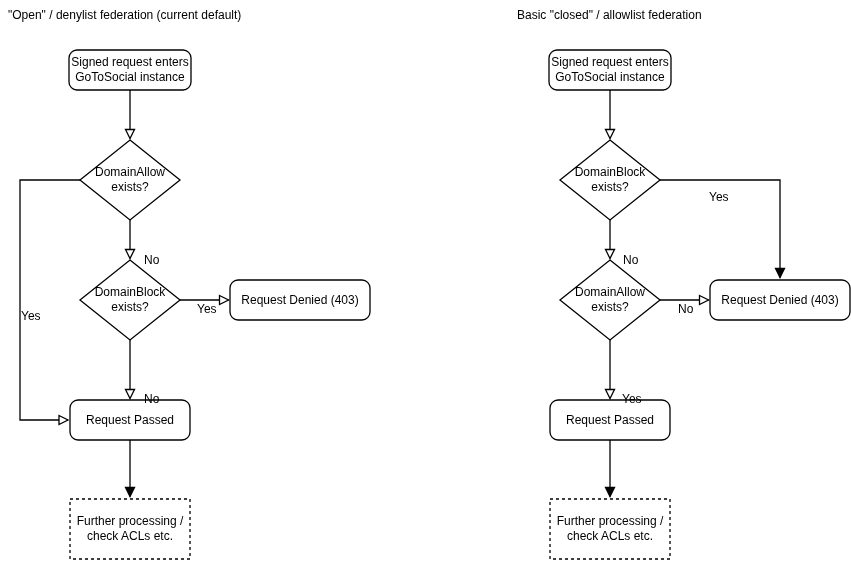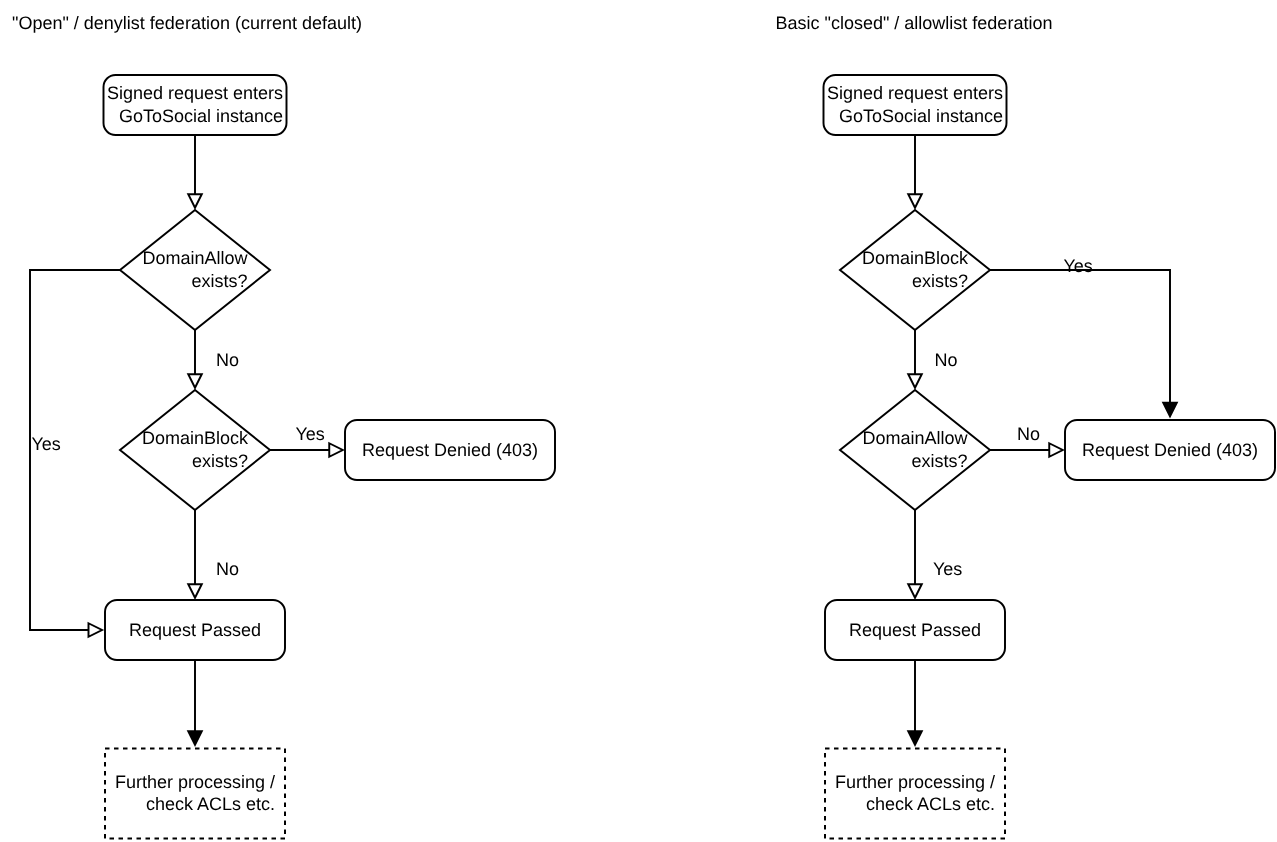--- a/index.html
+++ b/index.html
@@ -14,25 +14,25 @@
     overflow: hidden;
   }
   #shapes { position: absolute; left: 0; top: 0; }
   .node-shape { fill: #ffffff; stroke: #000000; stroke-width: 1.3; }
   .edge { fill: none; stroke: #000000; stroke-width: 1.3; }
   .node-text {
     position: absolute;
     display: flex;
     align-items: center;
     justify-content: center;
-    text-align: right;
+    text-align: center;
     white-space: pre-line;
     line-height: 15px;
   }
-  .edge-label { position: absolute; line-height: 14px; white-space: nowrap; }
+  .edge-label { position: absolute; line-height: 14px; white-space: nowrap; margin-top: 20px; }
   .chart-title { position: absolute; line-height: 14px; white-space: nowrap; }
 </style>
 </head>
 <body>
 
 <div id="canvas">
 
   <svg id="shapes" width="851" height="561" viewBox="0 0 851 561" xmlns="http://www.w3.org/2000/svg">
     <defs>
       <marker id="arrowOpen" viewBox="0 0 14 14" refX="11" refY="7" markerWidth="14" markerHeight="14" markerUnits="userSpaceOnUse" orient="auto">

